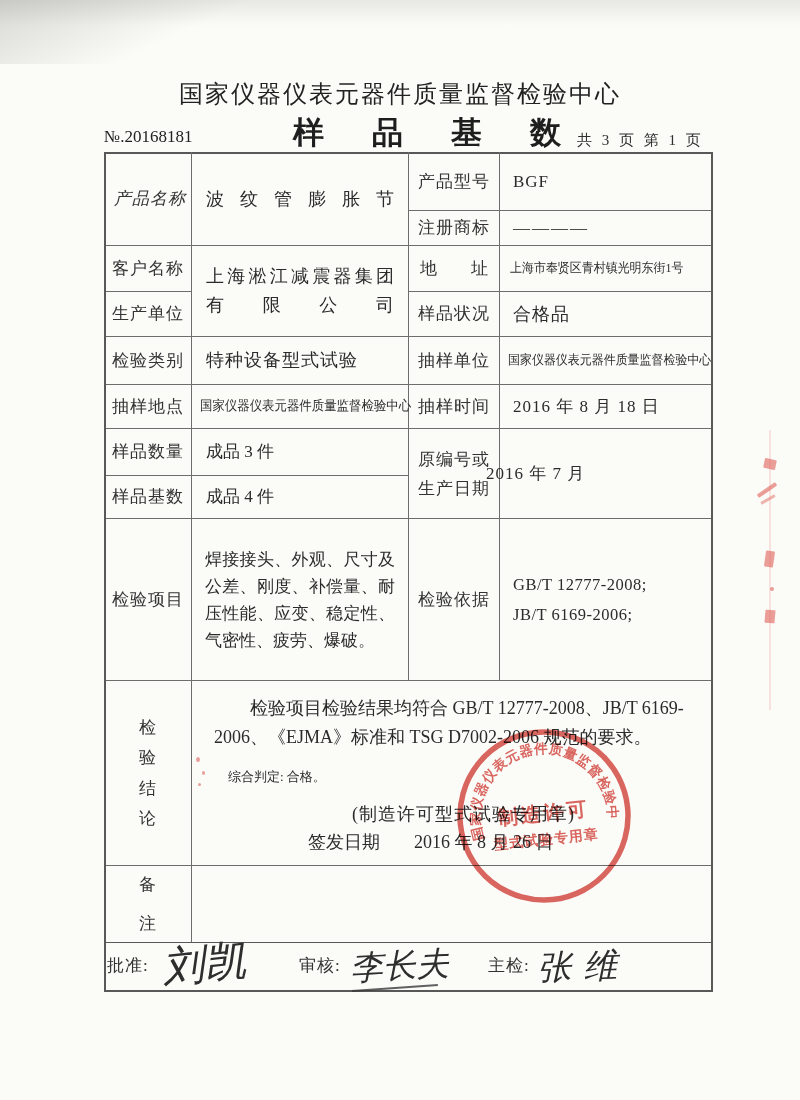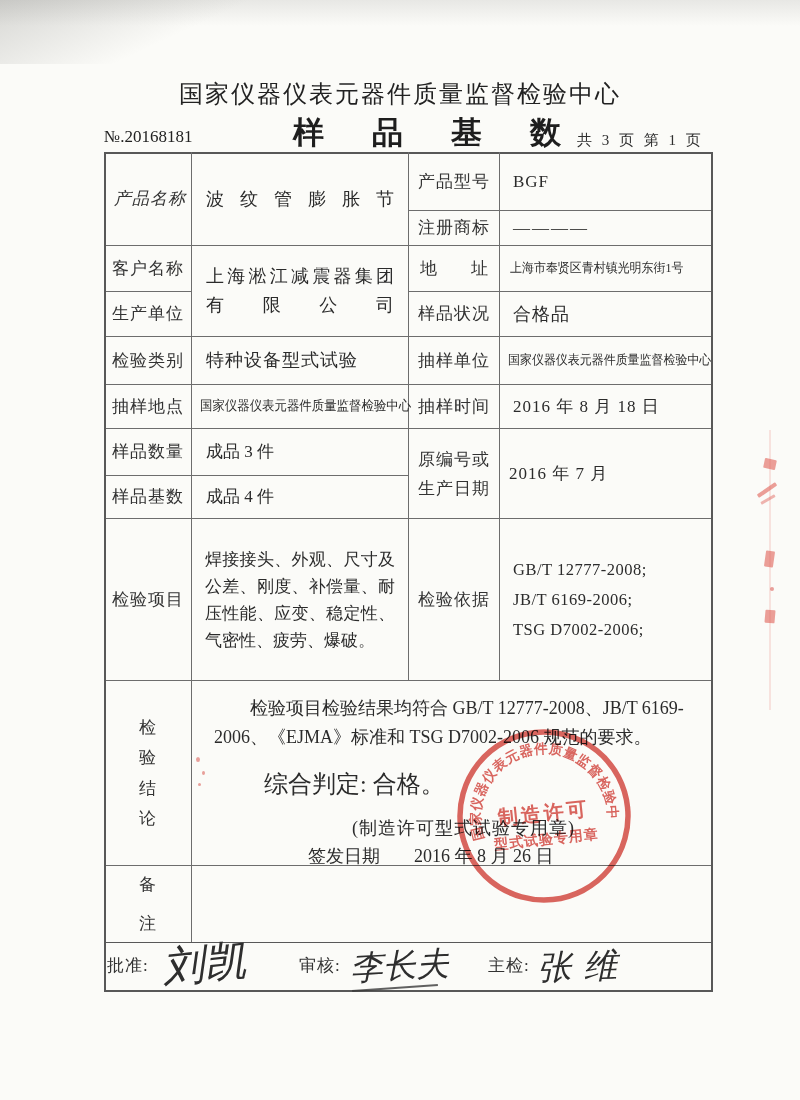--- a/index.html
+++ b/index.html
@@ -25,21 +25,21 @@
   .just{display:block;text-align:justify;text-align-last:justify;}
   .col{flex-direction:column;justify-content:center;}
   .cond{transform:scaleX(.92);transform-origin:left center;white-space:nowrap;}
   .vert{flex-direction:column;justify-content:center;gap:9px;text-align:center;}
   .hdr-org{left:0;top:78px;width:800px;text-align:center;font-size:24px;letter-spacing:2px;color:#222;}
   .hdr-no{left:104px;top:127px;font-size:17px;color:#222;}
   .hdr-title{left:293px;top:112px;font-size:31px;font-weight:bold;letter-spacing:48px;color:#1e1e1e;white-space:nowrap;}
   .hdr-pg{left:577px;top:131px;font-size:15px;letter-spacing:3px;color:#2f2f2f;}
   .concl-wrap{left:192px;top:681px;width:519px;height:184px;}
   .concl-p{margin:13px 14px 0 22px;font-size:18px;line-height:29px;text-indent:2em;}
-  .concl-verdict{margin:16px 0 0 72px;font-size:24px;}
+  .concl-verdict{margin:16px 0 0 36px;font-size:13px;}
   .concl-seal{margin:16px 0 0 160px;font-size:18px;letter-spacing:1px;}
   .concl-date{margin:4px 0 0 116px;font-size:18px;}
   .concl-date .gap{display:inline-block;width:34px;}
   .basis-lines{font-size:16.5px;line-height:30px;letter-spacing:.5px;}
   .items-text{font-size:17px;line-height:27px;text-align:justify;}
   .sig-label{font-size:17px;letter-spacing:1px;color:#333;}
   .sig-name{font-style:italic;color:#2e2e2e;white-space:nowrap;}
   .stamp{position:absolute;left:453px;top:725px;mix-blend-mode:multiply;opacity:.88;transform:rotate(-6deg);}
   .red-mark{position:absolute;background:#e26b63;opacity:.65;border-radius:1px;}
   .red-line{position:absolute;left:769px;top:430px;width:1.5px;height:280px;background:#e78a84;opacity:.22;}
@@ -131,25 +131,24 @@
 <div class="cell val" style="left:500px;top:153px;width:211px;height:57px;padding-left:13px;letter-spacing:1px;">BGF</div>
 <div class="cell val" style="left:500px;top:211px;width:211px;height:34px;padding-left:13px;letter-spacing:2px;">————</div>
 <div class="cell val" style="left:500px;top:246px;width:211px;height:45px;padding-left:10px;">
   <span class="cond" style="font-size:13px;">上海市奉贤区青村镇光明东街1号</span>
 </div>
 <div class="cell val" style="left:500px;top:292px;width:211px;height:44px;padding-left:13px;font-size:18px;letter-spacing:1px;">合格品</div>
 <div class="cell val" style="left:500px;top:337px;width:211px;height:47px;padding-left:8px;">
   <span class="cond" style="font-size:13px;">国家仪器仪表元器件质量监督检验中心</span>
 </div>
 <div class="cell val" style="left:500px;top:385px;width:211px;height:43px;padding-left:13px;letter-spacing:1px;">2016 年 8 月 18 日</div>
-<div class="cell val" style="left:496px;top:429px;width:211px;height:89px;padding-left:13px;letter-spacing:1px;text-align:center;">2016 年 7 月</div>
+<div class="cell val" style="left:473px;top:429px;width:211px;height:89px;padding-left:13px;letter-spacing:1px;text-align:center;">2016 年 7 月</div>
 <div class="cell col basis-lines" style="left:500px;top:519px;width:211px;height:161px;align-items:flex-start;padding-left:13px;">
   <span>GB/T 12777-2008;</span>
   <span>JB/T 6169-2006;</span>
-  <span>TSG D7002-2006;</span>
 </div>
 
 <div class="abs concl-wrap">
   <div class="concl-p">检验项目检验结果均符合 GB/T 12777-2008、JB/T 6169-2006、《EJMA》标准和 TSG D7002-2006 规范的要求。</div>
   <div class="concl-verdict">综合判定: 合格。</div>
   <div class="concl-seal">(制造许可型式试验专用章)</div>
   <div class="concl-date">
     <span>签发日期</span><span class="gap"></span><span>2016 年 8 月 26 日</span>
   </div>
 </div>

